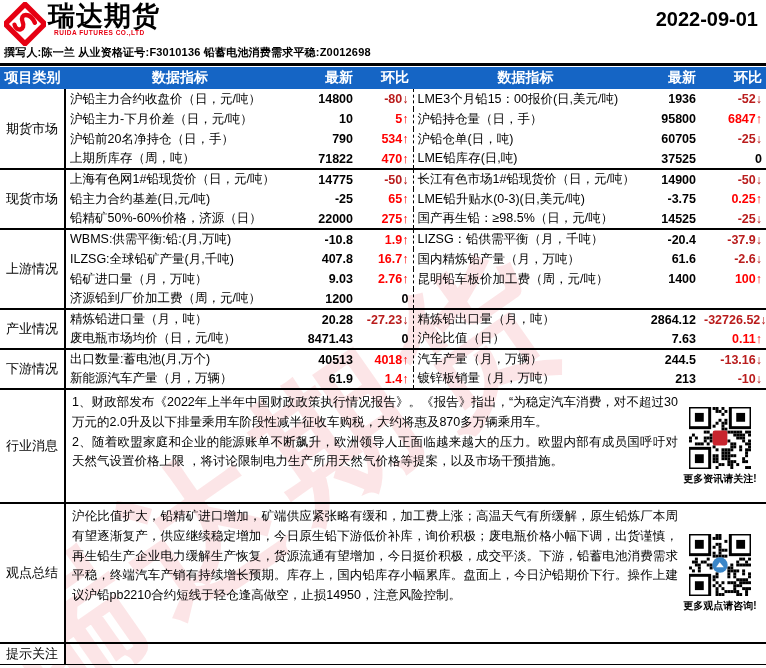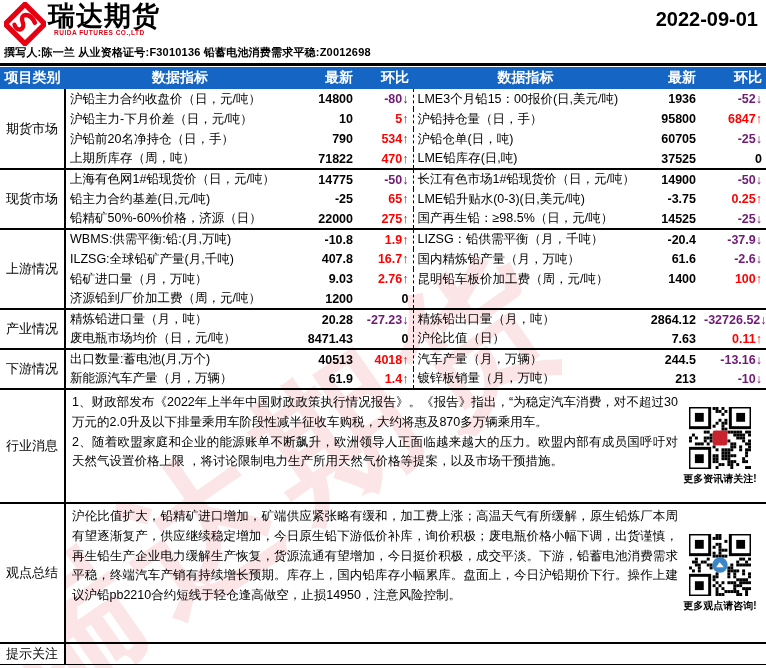--- a/index.html
+++ b/index.html
@@ -42,21 +42,21 @@
   td { height:20px; font-size:12.5px; padding:0 4px; white-space:nowrap; overflow:hidden; vertical-align:middle; background:transparent; }
   td.cat {
     text-align:center; font-size:13px; border-right:2.5px solid #000; background:#fff;
     white-space:nowrap;
   }
   td.lbl { text-align:left; }
   td.rlbl { border-left:1.5px dashed #000; }
   td.val { text-align:right; font-weight:bold; }
   td.chg { text-align:right; font-weight:bold; }
   .chg-up { color:#ff0000; }
-  .chg-down { color:#701a75; }
+  .chg-down { color:#b91c1c; }
   .chg-flat { color:#000; }
   tr.sec-start td { border-top:2.5px solid #000; }
   tbody tr:first-child td { border-top:none; }
 
   
   td.textcell { white-space:normal; vertical-align:top; padding:3px 4px 3px 6px; }
   .textwrap { display:flex; width:100%; height:100%; }
   .textbody { flex:1 1 auto; font-size:12.5px; line-height:1.58; white-space:pre-wrap; text-align:justify; }
   .qrcol { flex:0 0 84px; display:flex; flex-direction:column; align-items:center; justify-content:center; }
   .qrcol svg { display:block; }

